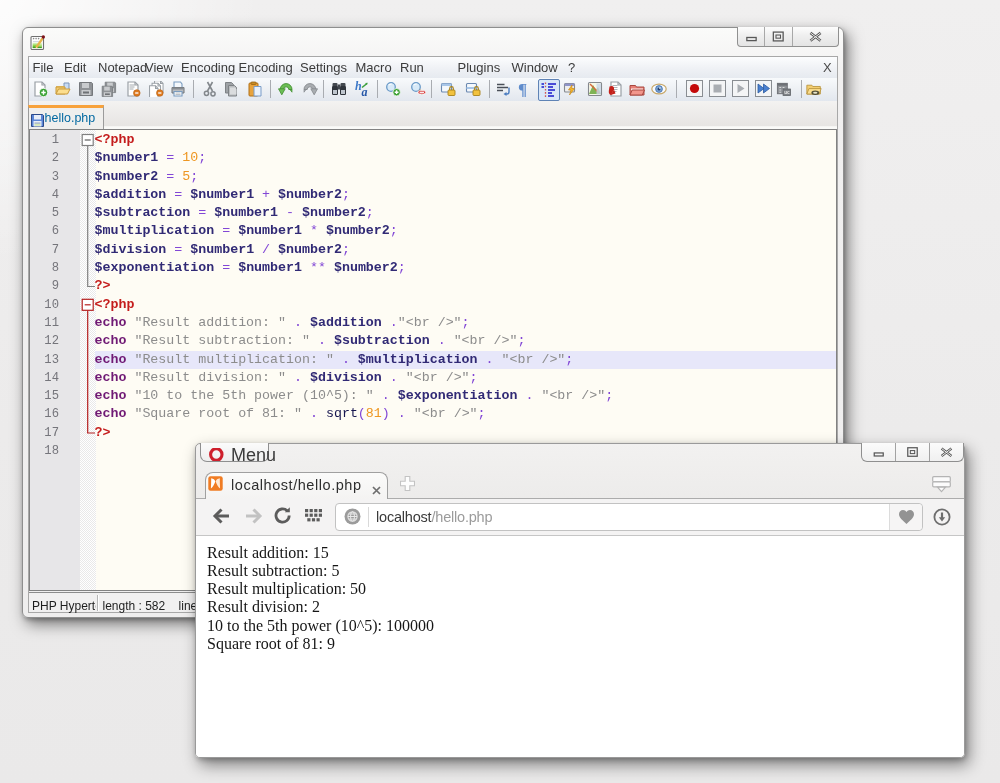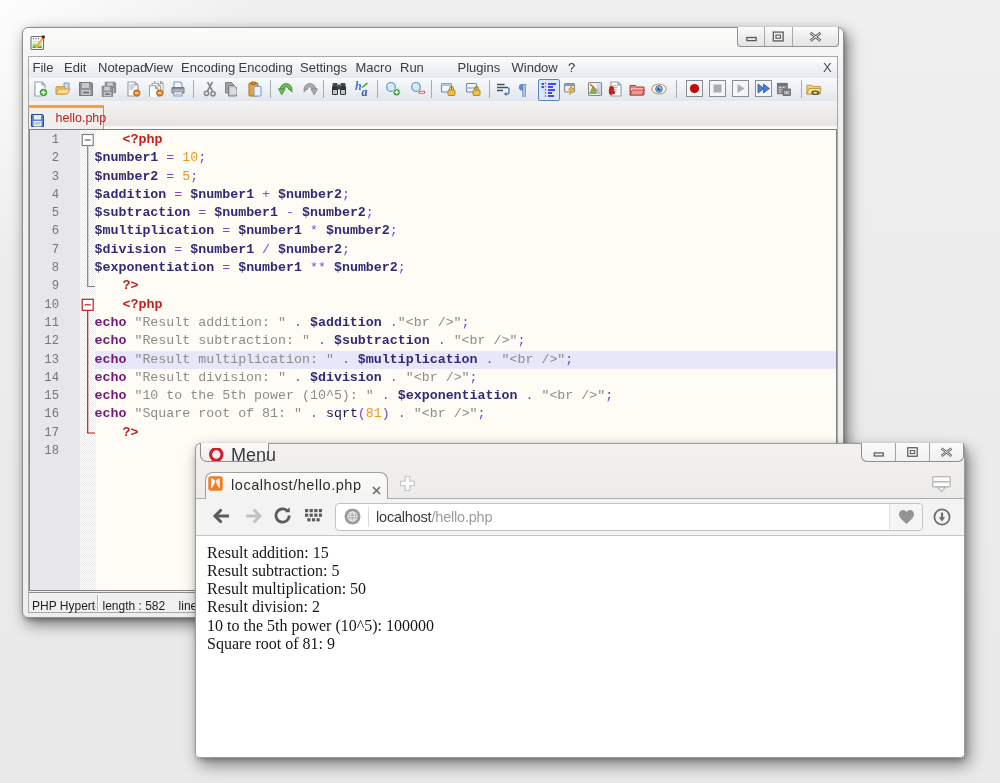--- a/index.html
+++ b/index.html
@@ -32,37 +32,37 @@
   #menubar span { position:absolute; top:3px; font-size:13px; color:#3B3B3B; }
   #toolbar { position:absolute; left:0; top:21px; width:808px; height:23px;
     background:linear-gradient(#F8FAFC,#EDF0F4 50%,#E2E7EE); }
   .tsep { position:absolute; top:2px; width:1px; height:18px; background:#A9ACB1; }
   .tico { position:absolute; top:3px; width:16px; height:16px; }
   #tabbar { position:absolute; left:0; top:44px; width:808px; height:28px;
     background:linear-gradient(#F3F2F1,#E7E5E3 88%,#FAFAF8 92%,#FAFAF8); }
   #tab1 { position:absolute; left:-1.5px; top:4px; width:76px; height:25px;
     background:#F0EFED; border:1px solid #9B9B9B; border-bottom:none;
     border-top:3.5px solid #F8A23B; }
-  #tab1 .lbl { position:absolute; left:16px; top:3px; font-size:12.5px; color:#b91c1c;padding-left:11px; }
+  #tab1 .lbl { position:absolute; left:16px; top:3px; font-size:12.5px; color:#0369a1; }
   #editor { position:absolute; left:0px; top:72px; width:808px; height:462px;
     border:1px solid #828282; background:#FEFCF4; overflow:hidden; }
   
   #nummargin { position:absolute; left:0; top:0; width:50px; height:460px; background:#E7E6E8; }
   #foldmargin { position:absolute; left:50px; top:0; width:15.5px; height:460px;
     background-image:conic-gradient(#FFFFFF 25%, #E9E9E9 0 50%, #FFFFFF 0 75%, #E9E9E9 0);
     background-size:2px 2px; }
   #hiline { position:absolute; left:65px; top:220.6px; width:741px; height:18.3px; background:#E7E7FA; }
   #nums { position:absolute; left:0px; top:1px; width:29px; text-align:right;
     font-family:"Liberation Mono",monospace; font-size:12.2px; line-height:18.3px; color:#75757B; }
   #code { position:absolute; left:64.5px; top:1px;
     font-family:"Liberation Mono",monospace; font-size:13.3px; line-height:18.3px;
     color:#000; }
   #code div { white-space:pre; height:18.3px; }
   
-  .tag { color:#C41C1C; font-weight:bold;margin-left:28px; }
+  .tag { color:#C41C1C; font-weight:bold; }
   .kw  { color:#701a75; font-weight:bold; }
   .vr  { color:#312A75; font-weight:bold; }
   .st  { color:#8C8C8C; }
   .op  { color:#8247D6; }
   .nm  { color:#EE9722; }
   .fn  { color:#16164F; font-weight:normal; }
   #statusbar { position:absolute; left:0px; top:535px; width:808px; height:20px;
     background:#F1F0F0; border-top:1px solid #8C8C8C; font-size:12px; color:#1E1E1E; }
 
   

